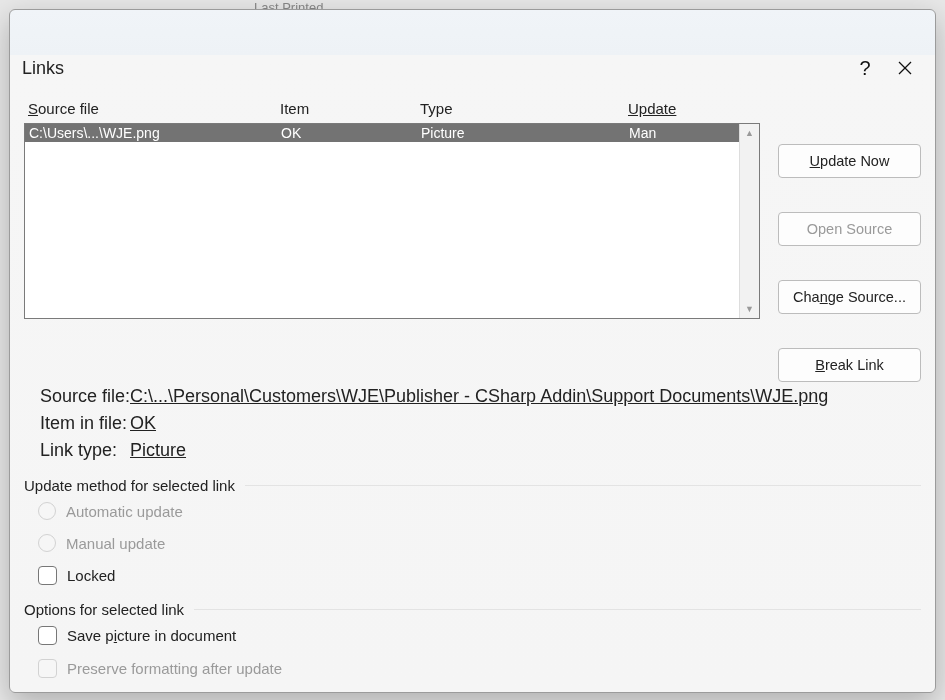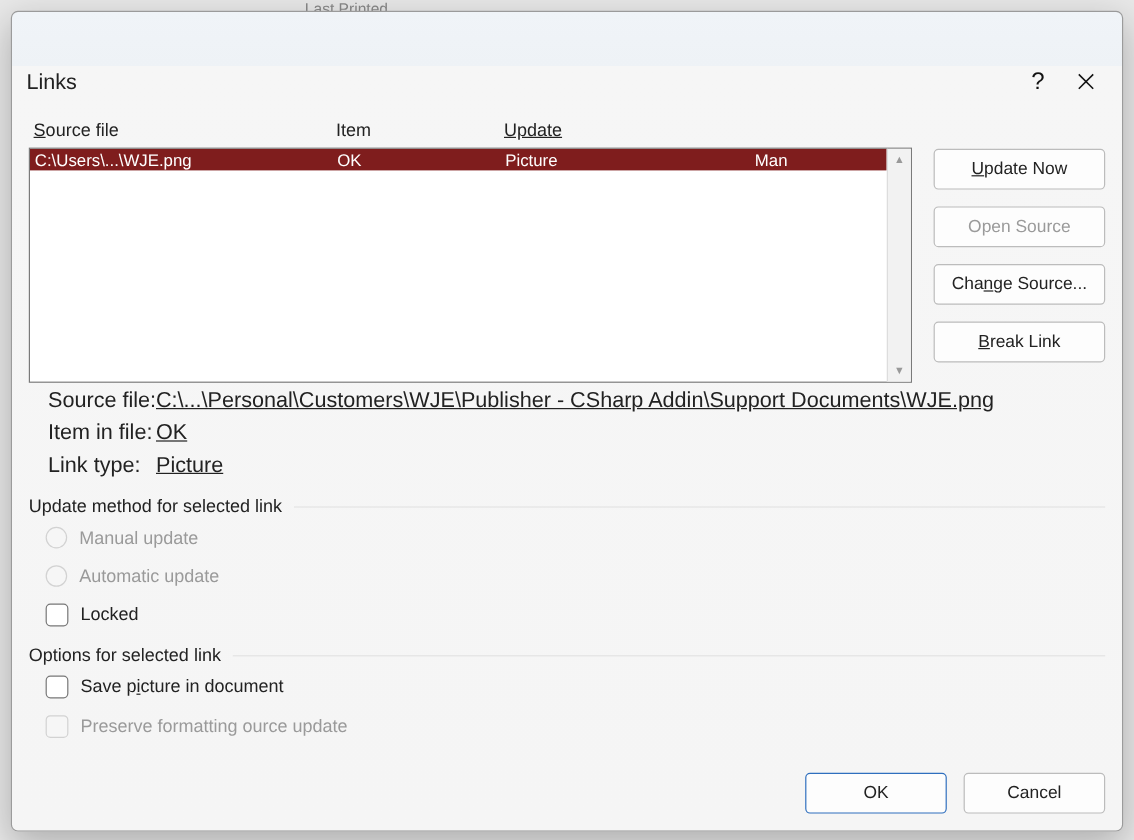--- a/index.html
+++ b/index.html
@@ -109,21 +109,21 @@
     .list-row {
       display: flex;
       height: 18px;
       line-height: 18px;
       font-size: 14px;
       padding-left: 4px;
       user-select: none;
       cursor: default;
     }
     .list-row.selected {
-      background: #7f1d1d;
+      background: #737373;
       color: #fff;
     }
     .cell-source { width: 252px; white-space: nowrap; overflow: hidden; }
     .cell-item   { width: 140px; }
     .cell-type   { width: 208px; }
     .cell-update { flex: 1; }
 
     .list-scroll {
       width: 20px;
       background: #f2f2f2;
@@ -155,20 +155,21 @@
       height: 34px;
       border: 1px solid #bcbcbc;
       border-radius: 4px;
       background: #fdfdfd;
       font-size: 14.5px;
       color: #222;
       cursor: pointer;
       display: flex;
       align-items: center;
       justify-content: center;
+      margin-top: 20px;
     }
     .btn.disabled {
       color: #9a9a9a;
       cursor: default;
     }
     .btn.primary {
       border-color: #2f6fbe;
     }
 
     .section-title {
@@ -262,20 +263,21 @@
     </div>
   </div>
 
   <div class="content">
 
     <div class="top-area">
       <div class="list-wrap">
         <div class="list-headers">
           <div class="col-source"><span class="underline">S</span><span>ource file</span></div>
           <div class="col-item">Item</div>
+          <div class="col-type">Type</div>
           <div class="col-update">Update</div>
         </div>
         <div class="list-box">
           <div class="list-rows">
             <div class="list-row selected">
               <div class="cell-source">C:\Users\...\WJE.png</div>
               <div class="cell-item">OK</div>
               <div class="cell-type">Picture</div>
               <div class="cell-update">Man</div>
             </div>
@@ -310,44 +312,44 @@
       <div class="value">Picture</div>
     </div>
 
     <div class="section-head">
       <div class="section-title">Update method for selected link</div>
       <hr class="section-rule">
     </div>
     <div class="option-group">
       <label class="radio-row disabled">
         <span class="radio disabled"></span>
-        <span>Manual update</span>
+        <span>Automatic update</span>
       </label>
       <label class="radio-row disabled">
         <span class="radio disabled"></span>
-        <span>Automatic update</span>
+        <span>Manual update</span>
       </label>
       <label class="check-row">
         <span class="check"></span>
         <span>Locked</span>
       </label>
     </div>
 
     <div class="section-head">
       <div class="section-title">Options for selected link</div>
       <hr class="section-rule">
     </div>
     <div class="option-group">
       <label class="check-row">
         <span class="check"></span>
         <span><span>Save p</span><span class="underline">i</span><span>cture in document</span></span>
       </label>
       <label class="check-row disabled">
         <span class="check disabled"></span>
-        <span>Preserve formatting ource update</span>
+        <span>Preserve formatting after update</span>
       </label>
     </div>
 
     <div class="footer">
       <div class="btn primary">OK</div>
       <div class="btn">Cancel</div>
     </div>
 
   </div>
 </div>

